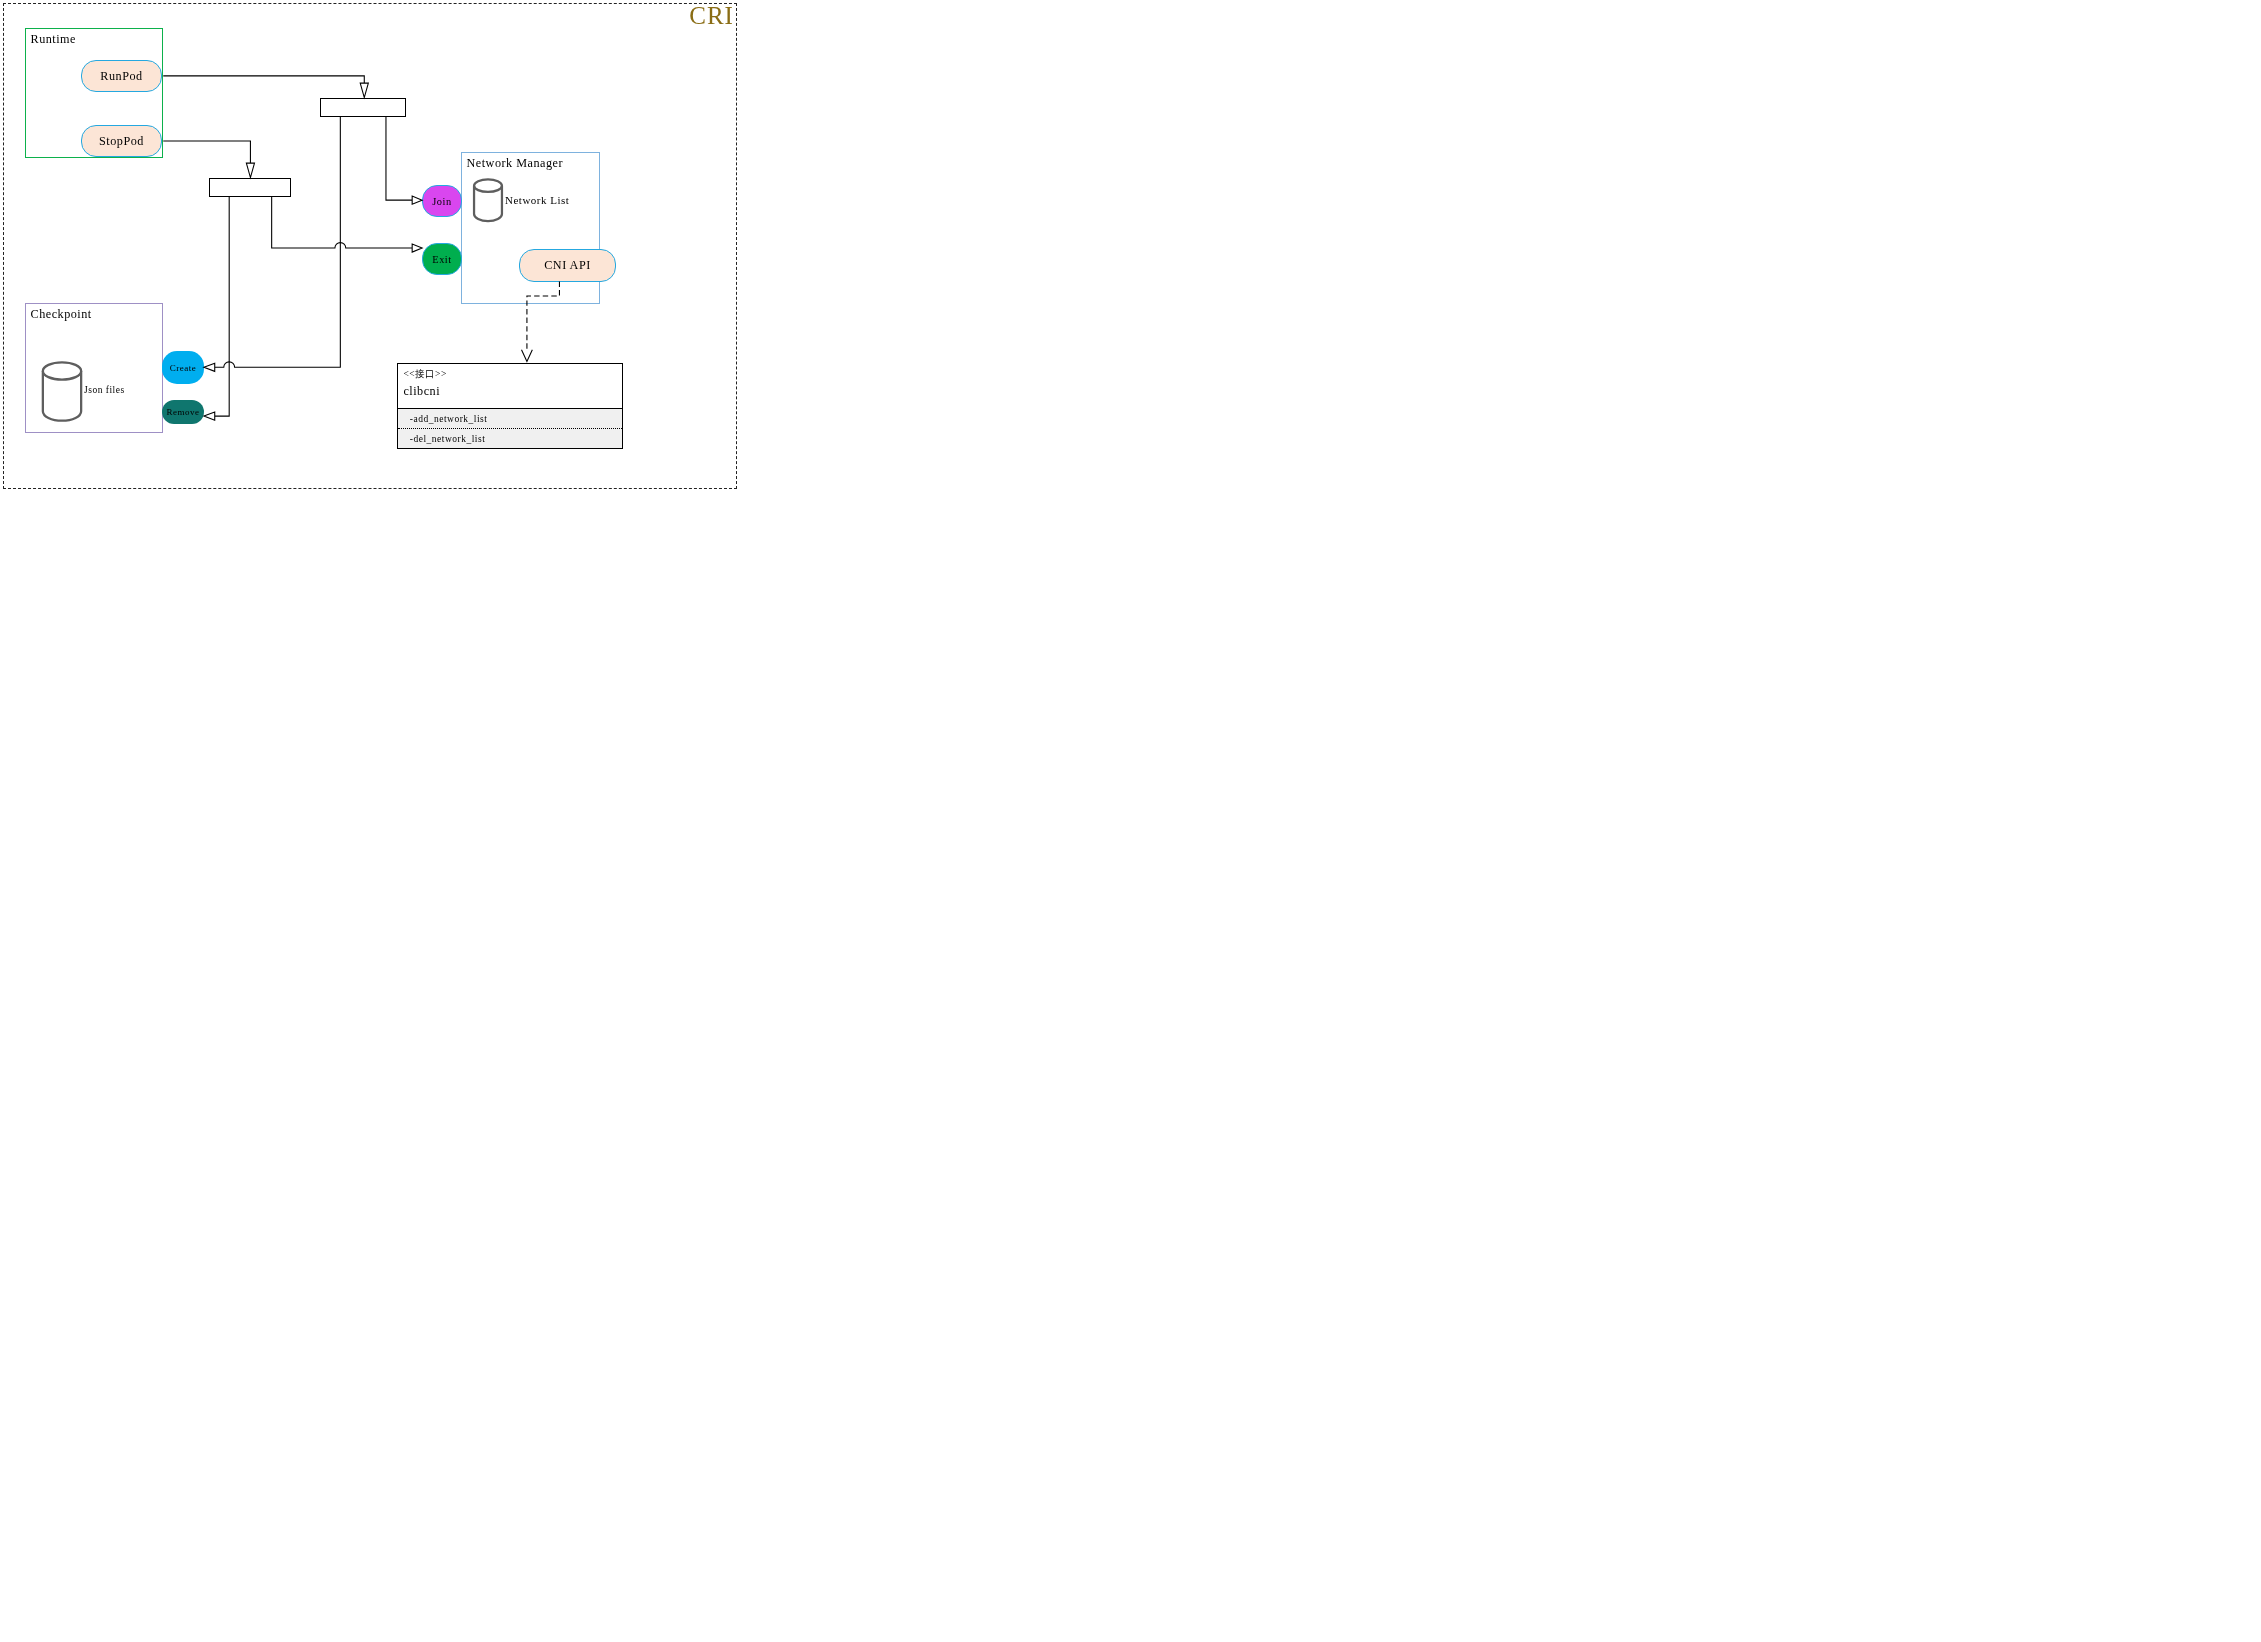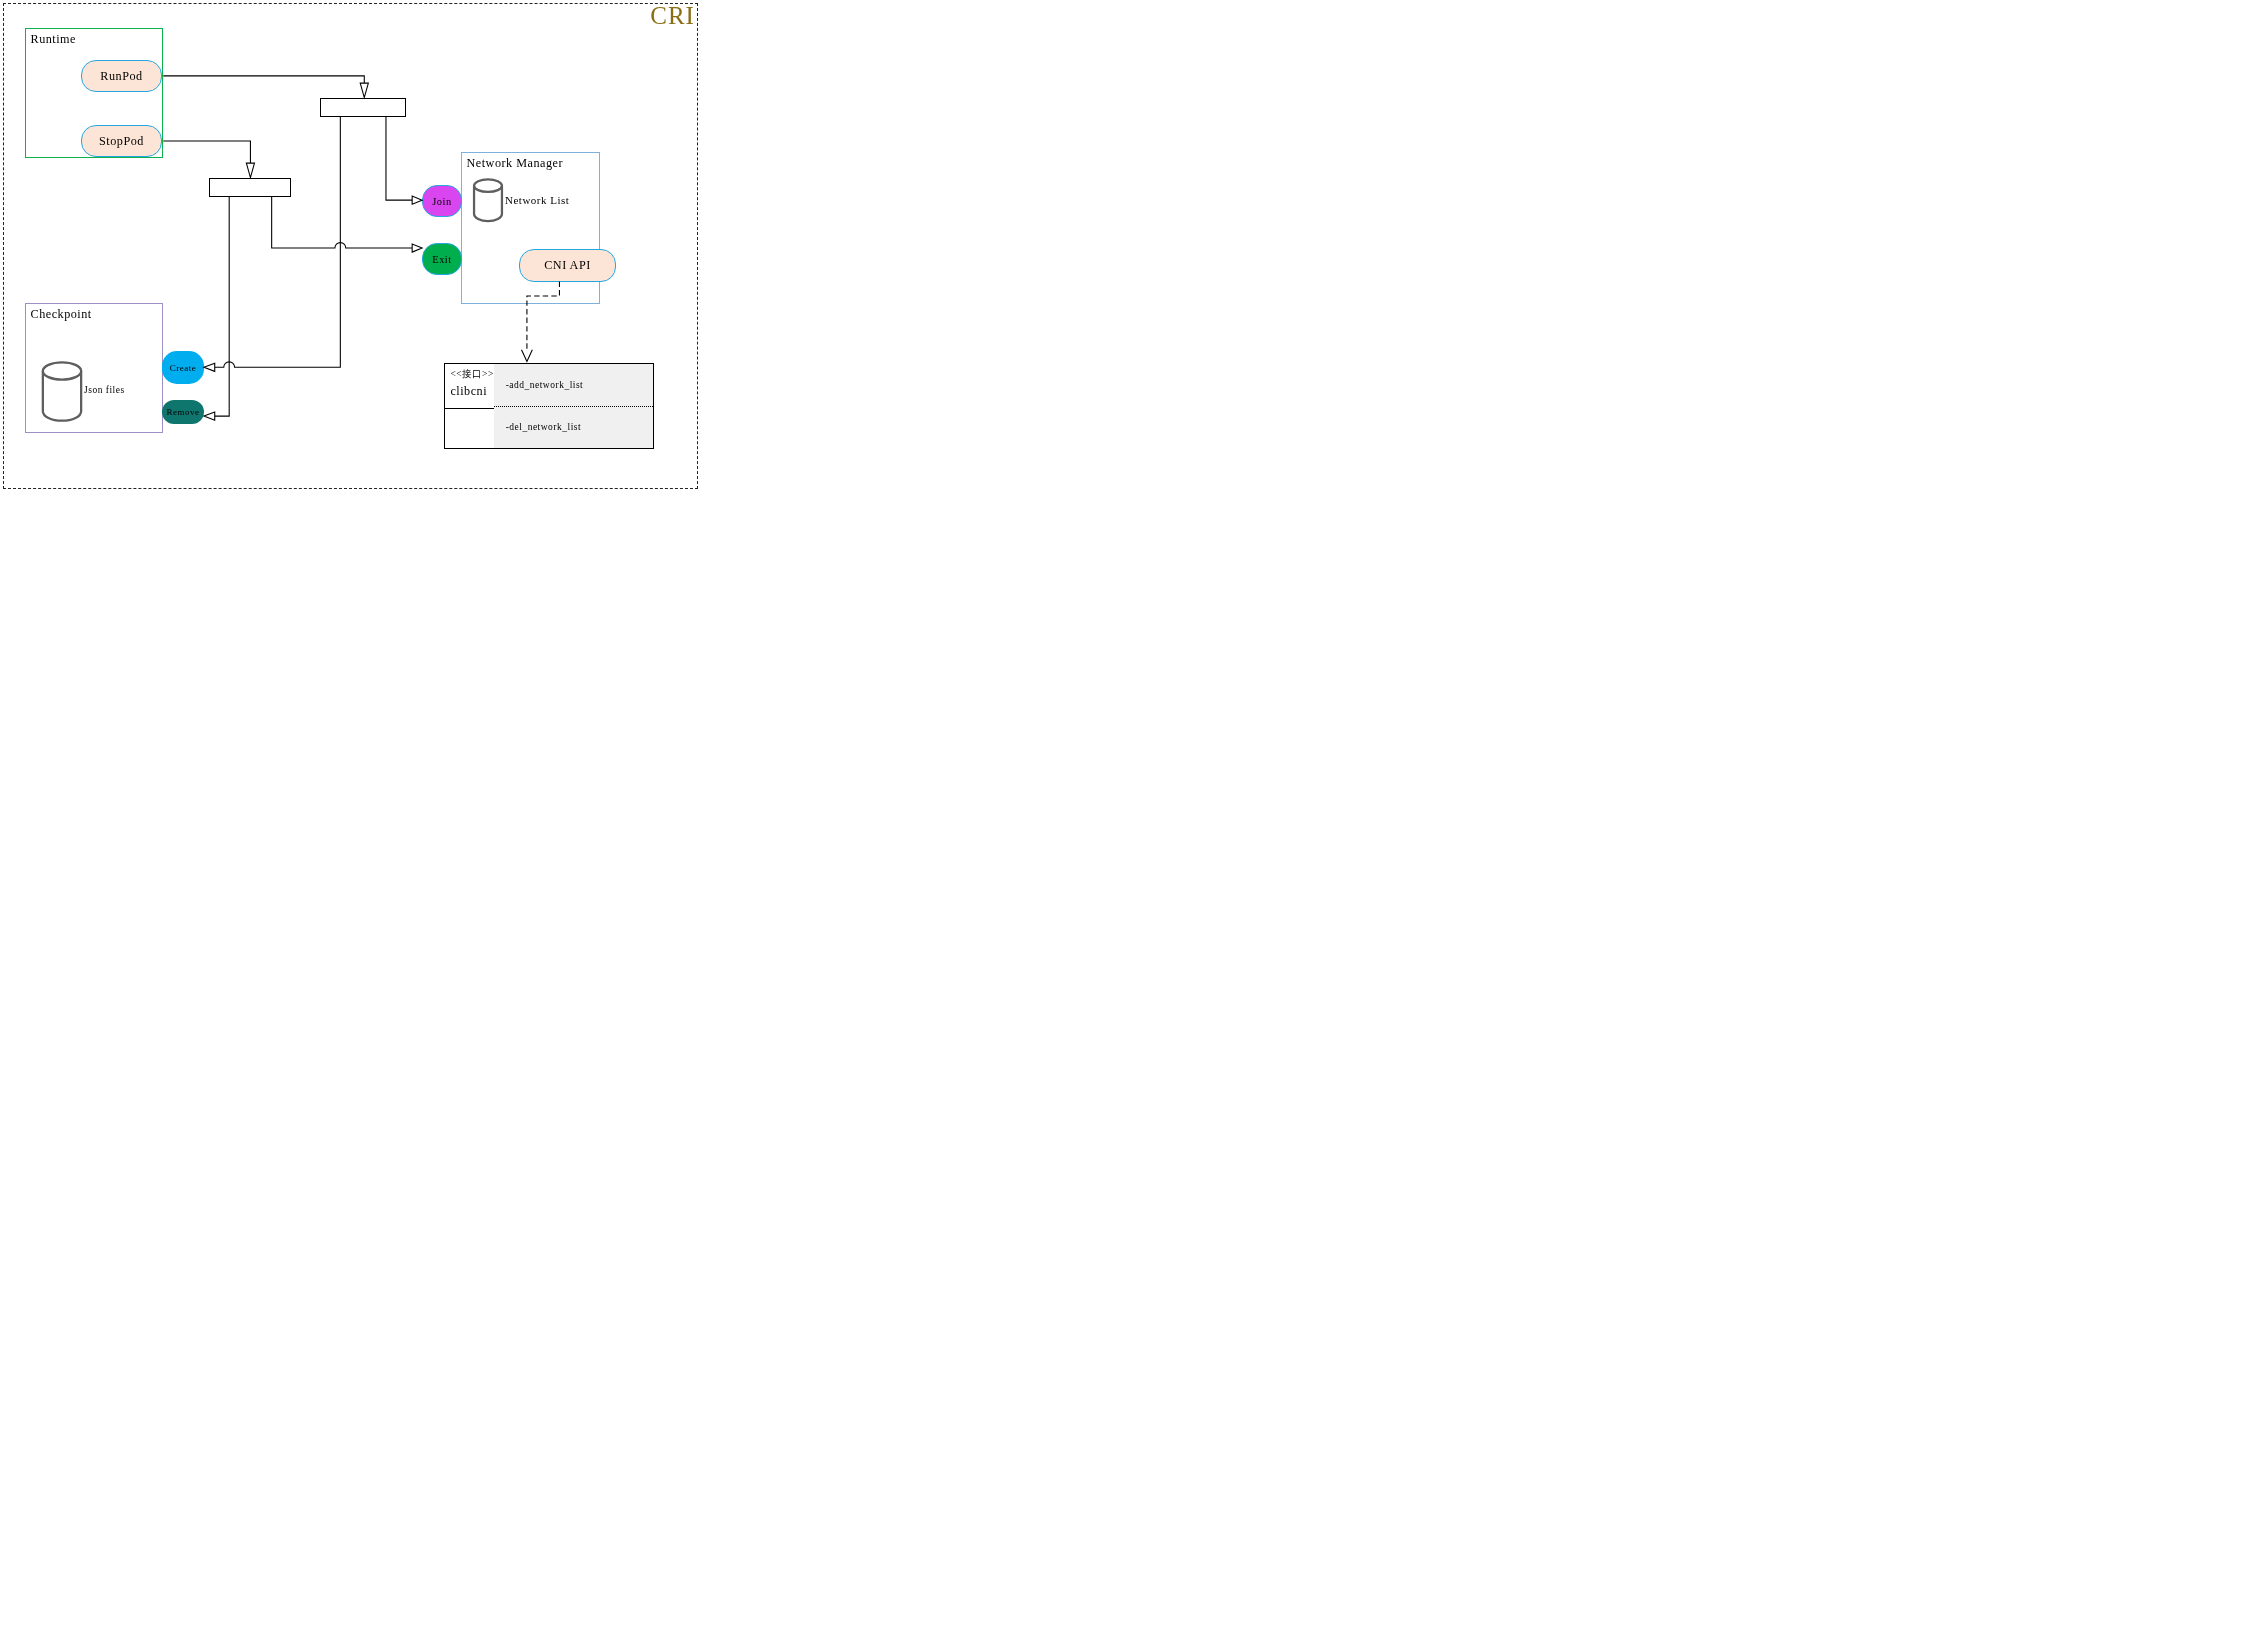--- a/index.html
+++ b/index.html
@@ -1,17 +1,17 @@
 <!DOCTYPE html>
 <html style="font-size:7.2px"><head>
 <meta charset="utf-8">
 <style>
   html,body{margin:0;padding:0;background:#ffffff;}
   body{font-family:"Liberation Serif","DejaVu Serif",serif;color:#000;}
-  .canvas{position:relative;width:701px;height:492px;background:#fff;overflow:hidden;}
+  .canvas{position:relative;width:701px;height:492px;background:#fff;overflow:hidden;padding-left:39px;}
   .frame{position:absolute;left:3.2px;top:3.2px;right:3.2px;bottom:3.2px;border:0.9px dashed #222;}
   .box{position:absolute;box-sizing:border-box;background:#fff;}
   .container-title{position:absolute;left:4.5px;top:2.7px;font-size:12.2px;letter-spacing:0.5px;white-space:nowrap;}
   .label-box{position:absolute;box-sizing:border-box;display:flex;align-items:center;justify-content:center;
              font-size:12.2px;letter-spacing:0.5px;white-space:nowrap;border-radius:15px;}
   .runtime-box{left:25px;top:28px;width:138px;height:130px;border:0.9px solid #0cb14b;}
   .runpod{left:81px;top:60px;width:81px;height:32px;background:#fce5d6;border:0.9px solid #25a8e0;}
   .stoppod{left:81px;top:125px;width:81px;height:32px;background:#fce5d6;border:0.9px solid #25a8e0;}
   .merge-rect{position:absolute;box-sizing:border-box;background:#fff;border:1.4px solid #000;}
   .merge1{left:320px;top:98px;width:86px;height:19px;}
@@ -20,21 +20,21 @@
   .join{left:422px;top:185px;width:40px;height:32px;background:#d946ef;border:0.9px solid #25a8e0;font-size:10.4px;}
   .exit{left:422px;top:243px;width:40px;height:32px;background:#00ae4e;border:0.9px solid #25a8e0;font-size:10.4px;}
   .cniapi{left:519px;top:249px;width:97px;height:33px;background:#fce5d6;border:0.9px solid #25a8e0;}
   .checkpoint-box{left:25px;top:303px;width:138px;height:130px;border:0.9px solid #9e90c5;}
   .create{left:162px;top:351px;width:42px;height:33px;background:#00aeef;border:none;font-size:9px;}
   .remove{left:162px;top:400px;width:42px;height:24px;background:#0f766e;border:none;font-size:9px;}
   .cyl{position:absolute;}
   .cyl-label{position:absolute;font-size:11px;letter-spacing:0.5px;white-space:nowrap;}
   .nm-cyl-label{left:505px;top:194px;}
   .cp-cyl-label{left:84px;top:385px;font-size:9.5px;}
-  .uml{left:444px;top:363px;width:210px;height:86px;border:1.4px solid #000;display:flex;flex-direction:row;}
+  .uml{left:397px;top:363px;width:226px;height:86px;border:1.4px solid #000;display:flex;flex-direction:column;}
   .uml-top{height:45px;box-sizing:border-box;padding:3.6px 0 0 5.4px;background:#fff;border-bottom:1.4px solid #000;}
   .uml-stereotype{font-size:9.5px;letter-spacing:0.5px;}
   .uml-name{font-size:12.2px;letter-spacing:0.5px;margin-top:3.6px;}
   .uml-bottom{flex:1;background:#f0f0f0;display:flex;flex-direction:column;}
   .uml-method{flex:1;display:flex;align-items:center;padding-left:11.8px;font-size:9.5px;letter-spacing:0.5px;}
   .uml-method:first-child{border-bottom:1.4px dotted #000;}
   .connector-layer{position:absolute;left:0;top:0;width:701px;height:492px;pointer-events:none;}
   .cri{position:absolute;right:6.3px;top:1.8px;font-size:25px;letter-spacing:0.9px;color:#8a6d15;}
 </style>
 </head>

